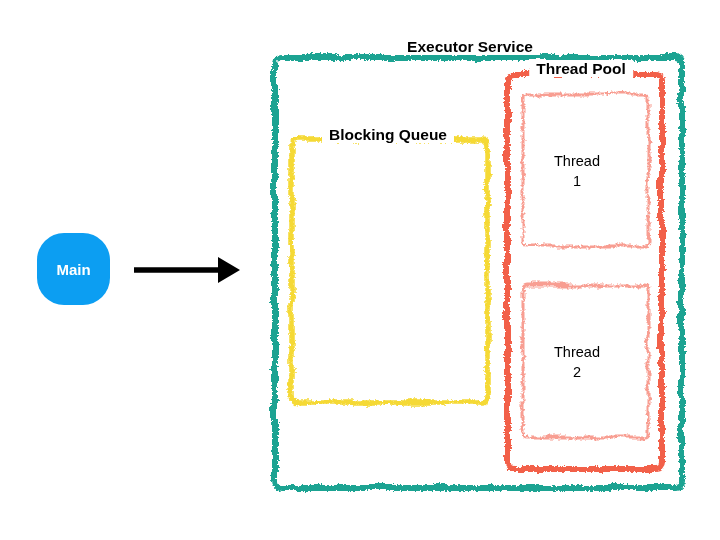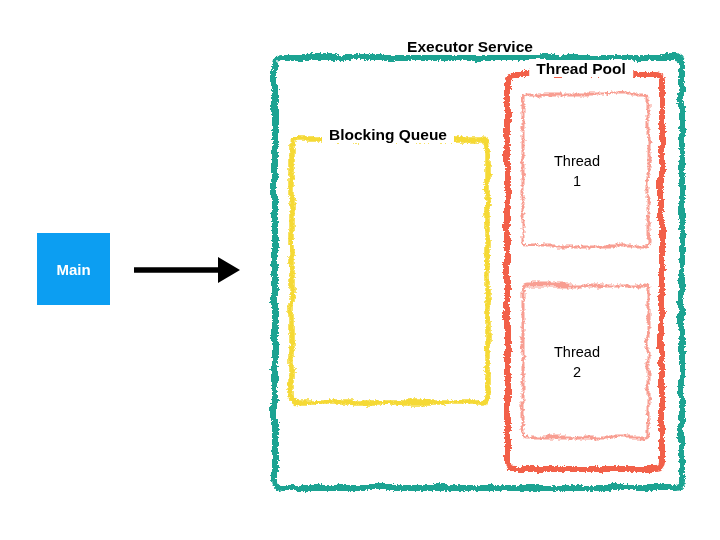--- a/index.html
+++ b/index.html
@@ -45,20 +45,21 @@
     width: 73px;
     height: 72px;
     background: var(--blue, #0c9ef2);
     color: #ffffff;
     font-weight: bold;
     font-size: 15px;
     display: flex;
     align-items: center;
     justify-content: center;
     z-index: 2;
+    border-radius: 27px;
   }
   .box-label {
     position: absolute;
     transform: translateX(-50%);
     background: #ffffff;
     padding: 0 7px;
     font-weight: bold;
     font-size: 15.5px;
     line-height: 17px;
     color: #000000;

